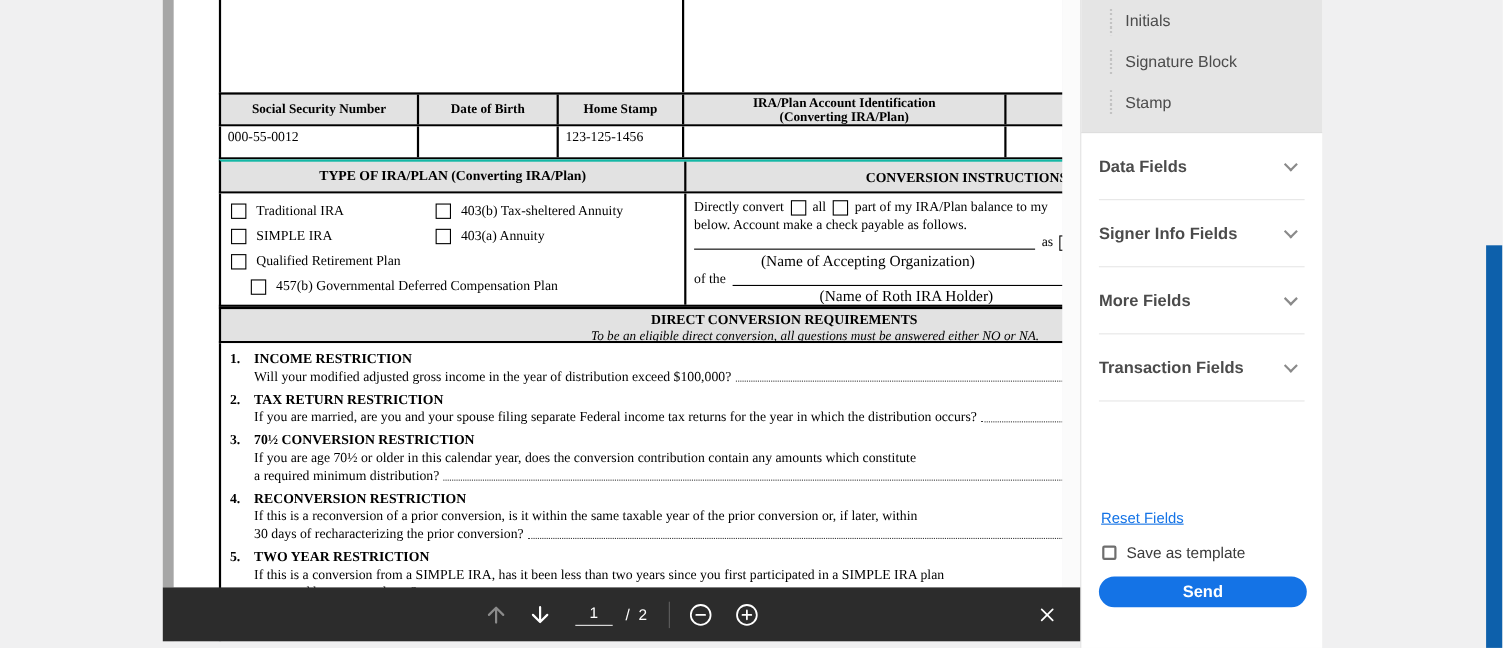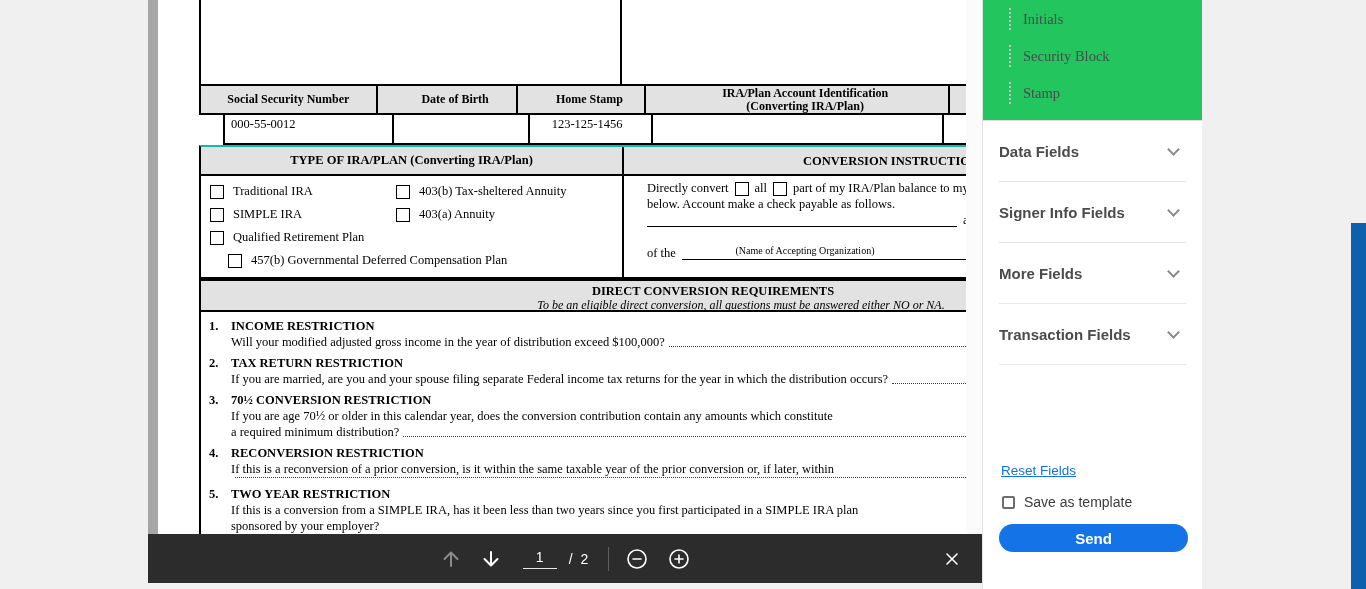--- a/index.html
+++ b/index.html
@@ -11,23 +11,23 @@
   .left-rail { position:absolute; left:148px; top:0; width:10px; height:534px; background:#a6a6a6; }
   .doc-page { position:absolute; left:158px; top:0; width:808px; height:583px; background:#fff; overflow:hidden;
               font-family:"Liberation Serif","DejaVu Serif",serif; color:#000; }
   .doc-scroll-track { position:absolute; left:966px; top:0; width:16px; height:583px; background:#fbfbfb; }
 
   .clipped-name { position:absolute; left:51px; top:-13px; font-weight:bold; font-size:14px; white-space:nowrap; }
 
   .topbox { position:absolute; left:41px; top:-4px; width:423px; height:88px;
             border-left:2px solid #000; border-right:2px solid #000; }
 
-  .trow { position:absolute; left:41px; right:0; display:flex; border-left:2px solid #000;gap:16px; }
+  .trow { position:absolute; left:41px; right:0; display:flex; border-left:2px solid #000; }
   .hrow { top:84px; height:31px; border-top:2px solid #000; border-bottom:2px solid #000; background:#e2e2e2; }
-  .vrow { top:115px; height:30px; border-bottom:2px solid #000; background:#fff;margin-left:24px; }
+  .vrow { top:115px; height:30px; border-bottom:2px solid #000; background:#fff; }
   .cell { border-right:2px solid #000; display:flex; flex-direction:column; align-items:center; justify-content:center;
           font-size:12px; line-height:12.5px; overflow:hidden; position:relative; }
   .cell.last { border-right:none; }
   .hrow .cell { font-weight:bold; }
   .c1{width:180px;} .c2{width:127px;} .c3{width:114px;} .c4{width:293px;} .c5{flex:1;}
   .vrow .cell { align-items:flex-start; justify-content:flex-start; padding:3px 0 0 6px; font-size:12.5px; }
   .trustee-label { position:absolute; left:58px; top:8px; white-space:nowrap; font-weight:bold; }
 
   .secrow { top:145px; height:31px; border-top:2px solid #14b8a6; border-bottom:2px solid #000; background:#e2e2e2; }
   .secrow .cell { font-weight:bold; font-size:12.5px; }
@@ -35,21 +35,21 @@
 
   .bodyrow { top:176px; height:103px; border-bottom:2px solid #000; background:#fff; }
   .type-cell { width:423px; border-right:2px solid #000; position:relative; }
   .conv-cell { flex:1; position:relative; font-size:12.5px; }
 
   .cb { display:inline-block; width:14px; height:14px; border:1.5px solid #000; background:#fff; vertical-align:-3px; flex:none; }
   .cb-row { position:absolute; display:flex; align-items:center; gap:9px; white-space:nowrap; font-size:12.5px; }
 
   .conv-line { position:absolute; white-space:nowrap; display:flex; align-items:center; gap:6px; }
   .ul-blank { display:inline-block; border-bottom:1px solid #000; height:13px; }
-  .conv-caption { position:absolute; font-size:10px; white-space:nowrap;margin-top:14px; }
+  .conv-caption { position:absolute; font-size:14px; white-space:nowrap; }
 
   .reqhead { top:279px; height:33px; border-top:2px solid #000; border-bottom:2px solid #000; background:#e2e2e2; display:block; }
   .req-title { position:absolute; left:512px; top:3px; transform:translateX(-50%); font-weight:bold; font-size:12.5px; white-space:nowrap; }
   .req-sub   { position:absolute; left:540px; top:17px; transform:translateX(-50%); font-style:italic; font-size:12px; white-space:nowrap; }
 
   .reqbody { position:absolute; left:41px; right:0; top:312px; height:271px; border-left:2px solid #000; background:#fff;
              padding:6px 0 0 8px; }
   .req-item { margin-bottom:5px; }
   .req-head { display:flex; font-weight:bold; font-size:12.5px; line-height:16px; }
   .req-num { width:22px; flex:none; }
@@ -62,21 +62,21 @@
   .tb-group { display:flex; align-items:center; }
   .tb-btn { background:none; border:none; cursor:pointer; display:flex; align-items:center; justify-content:center; padding:0; }
   .page-input { width:34px; margin-left:20px; background:transparent; border:none; border-bottom:1px solid #e8e8e8;
                 color:#fff; font-size:14px; text-align:center; font-family:inherit; padding-bottom:3px; }
   .page-total { color:#fff; font-size:14px; margin-left:12px; letter-spacing:2px; }
   .tb-divider { width:1px; height:24px; background:#5f5f5f; margin:0 16px 0 18px; }
   .tb-close { position:absolute; right:12px; top:0; height:49px; width:36px; }
 
   
   .sidebar { position:absolute; left:982px; top:0; width:220px; height:589px; background:#fff; border-left:1px solid #e2e2e2; }
-  .drag-block { background:#22c55e; border-bottom:1px solid #dedede; padding:1px 0 8px 0;font-family:Liberation Serif, serif; }
+  .drag-block { background:#e5e5e5; border-bottom:1px solid #dedede; padding:1px 0 8px 0; }
   .drag-item { display:flex; align-items:center; height:37px; padding-left:26px; cursor:grab; }
   .drag-dots { width:2px; height:24px; margin-right:12px;
                background:repeating-linear-gradient(to bottom,#c3c3c3 0 2px,transparent 2px 4px); }
   .drag-label { font-size:14.5px; color:#4b4b4b; }
   .acc-section { margin:0 16px; height:61px; border-bottom:1px solid #e6e6e6; display:flex; align-items:center;
                  justify-content:space-between; cursor:pointer; }
   .acc-label { font-size:15px; font-weight:bold; color:#4b4b4b; }
   .chev { width:9px; height:9px; border-right:2px solid #8a8a8a; border-bottom:2px solid #8a8a8a;
           transform:rotate(45deg); margin:-4px 8px 0 0; }
   .reset-link { position:absolute; left:18px; top:463px; font-size:13.5px; color:#1473e6; text-decoration:underline; cursor:pointer; }
@@ -226,20 +226,21 @@
 
       <div class="req-item">
         <div class="req-head">
           <span class="req-num">4.</span>
           <span>RECONVERSION RESTRICTION</span>
         </div>
         <div class="req-line">
           <span>If this is a reconversion of a prior conversion, is it within the same taxable year of the prior conversion or, if later, within</span>
         </div>
         <div class="req-line">
+          <span>30 days of recharacterizing the prior conversion?</span>
           <i class="leader"></i>
         </div>
       </div>
 
       <div class="req-item">
         <div class="req-head">
           <span class="req-num">5.</span>
           <span>TWO YEAR RESTRICTION</span>
         </div>
         <div class="req-line">
@@ -293,21 +294,21 @@
   </div>
 
   <div class="sidebar">
     <div class="drag-block">
       <div class="drag-item">
         <span class="drag-dots"></span>
         <span class="drag-label">Initials</span>
       </div>
       <div class="drag-item">
         <span class="drag-dots"></span>
-        <span class="drag-label">Security Block</span>
+        <span class="drag-label">Signature Block</span>
       </div>
       <div class="drag-item">
         <span class="drag-dots"></span>
         <span class="drag-label">Stamp</span>
       </div>
     </div>
 
     <div class="acc-section">
       <span class="acc-label">Data Fields</span>
       <span class="chev"></span>

